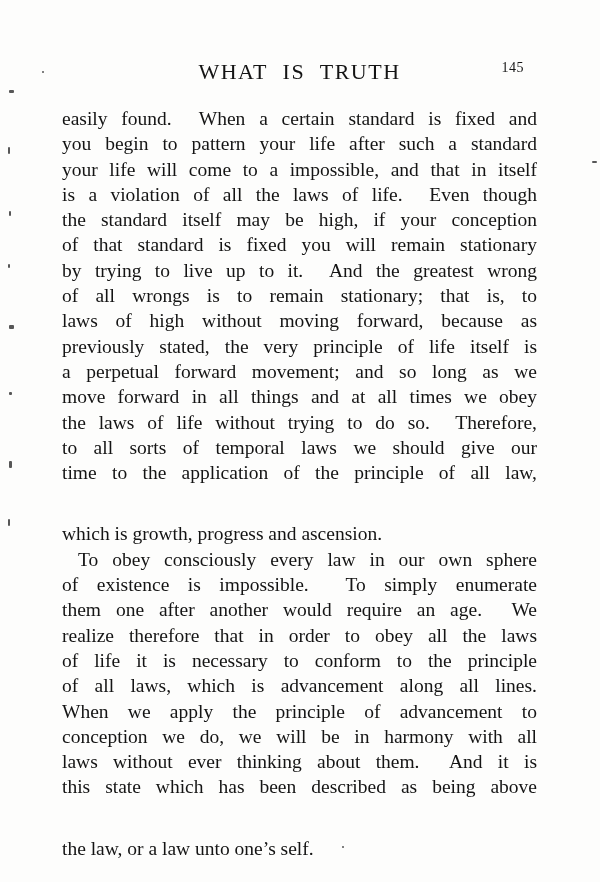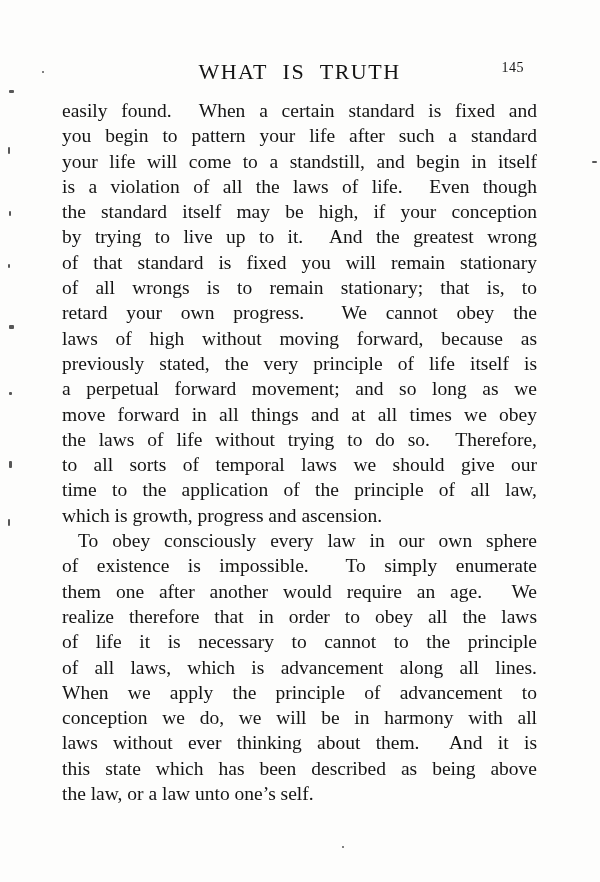--- a/index.html
+++ b/index.html
@@ -36,36 +36,37 @@
   }
   .page-number {
     position: absolute;
     top: 1px;
     right: 13px;
     font-size: 14px;
     letter-spacing: 0.5px;
   }
   .body-text {
     position: absolute;
-    top: 98px;
+    top: 106px;
     left: 62px;
     width: 475px;
     font-size: 19.5px;
     line-height: 25.3px;
     text-align: justify;
     text-justify: inter-word;
   }
   .para { margin: 0; }
   .line {
     text-align: justify;
     text-align-last: justify;
     white-space: nowrap-off;
   }
   .line.last-line {
     text-align-last: left;
+    margin-top: 36px;
   }
   .para.indent .line:first-child {
     text-indent: 16px;
   }
   .speck {
     position: absolute;
     background: #3a3a3a;
     border-radius: 1px;
     opacity: 0.85;
   }
@@ -76,42 +77,41 @@
 <div class="page">
   <div class="page-header">
     <div class="running-title">WHAT  IS  TRUTH</div>
     <div class="page-number">145</div>
   </div>
 
   <div class="body-text">
       <div class="para">
         <div class="line">easily found.&nbsp; When a certain standard is fixed and</div>
         <div class="line">you begin to pattern your life after such a standard</div>
-        <div class="line">your life will come to a standstill, and begin in itself</div>
+        <div class="line">your life will come to a impossible, and that in itself</div>
         <div class="line">is a violation of all the laws of life.&nbsp; Even though</div>
         <div class="line">the standard itself may be high, if your conception</div>
+        <div class="line">of that standard is fixed you will remain stationary</div>
         <div class="line">by trying to live up to it.&nbsp; And the greatest wrong</div>
-        <div class="line">of that standard is fixed you will remain stationary</div>
         <div class="line">of all wrongs is to remain stationary; that is, to</div>
-        <div class="line">retard your own progress.&nbsp; We cannot obey the</div>
         <div class="line">laws of high without moving forward, because as</div>
         <div class="line">previously stated, the very principle of life itself is</div>
         <div class="line">a perpetual forward movement; and so long as we</div>
         <div class="line">move forward in all things and at all times we obey</div>
         <div class="line">the laws of life without trying to do so.&nbsp; Therefore,</div>
         <div class="line">to all sorts of temporal laws we should give our</div>
         <div class="line">time to the application of the principle of all law,</div>
         <div class="line last-line">which is growth, progress and ascension.</div>
       </div>
       <div class="para indent">
         <div class="line">To obey consciously every law in our own sphere</div>
         <div class="line">of existence is impossible.&nbsp; To simply enumerate</div>
         <div class="line">them one after another would require an age.&nbsp; We</div>
         <div class="line">realize therefore that in order to obey all the laws</div>
-        <div class="line">of life it is necessary to cannot to the principle</div>
+        <div class="line">of life it is necessary to conform to the principle</div>
         <div class="line">of all laws, which is advancement along all lines.</div>
         <div class="line">When we apply the principle of advancement to</div>
         <div class="line">conception we do, we will be in harmony with all</div>
         <div class="line">laws without ever thinking about them.&nbsp; And it is</div>
         <div class="line">this state which has been described as being above</div>
         <div class="line last-line">the law, or a law unto one’s self.</div>
       </div>
     </div>
 
   <div class="artifacts">

